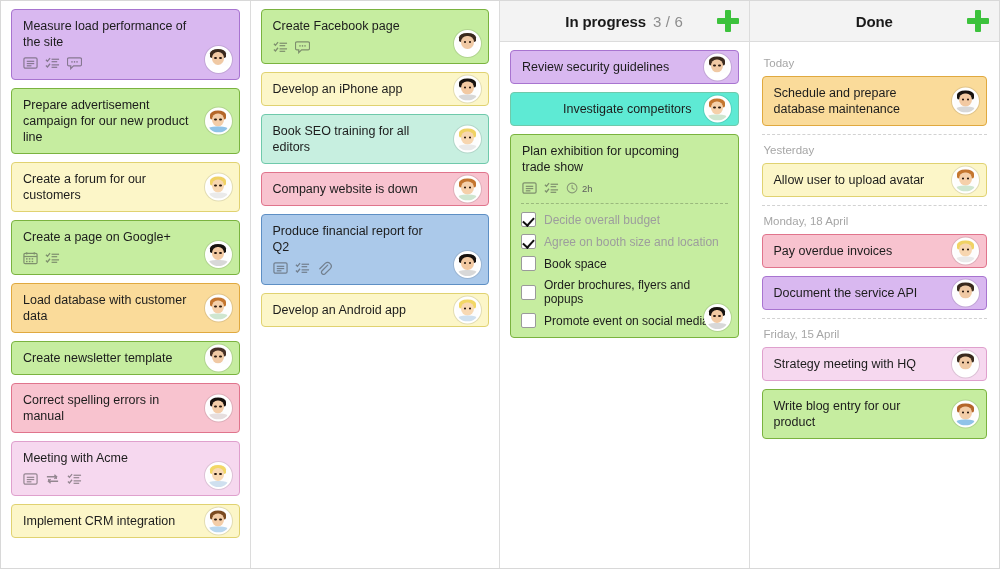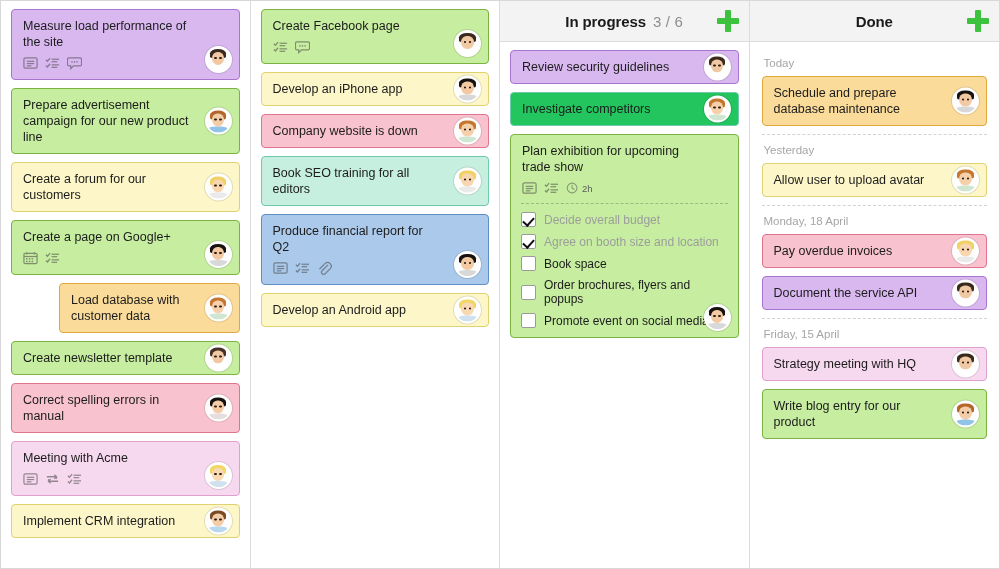--- a/index.html
+++ b/index.html
@@ -280,21 +280,21 @@
           <div class="avatar" title="assignee">
             <div class="face">
               <div class="hair" style="background:#17120f"></div>
               <div class="skin" style="background:#f2c9a2"></div>
               <div class="eye l"></div>
               <div class="eye r"></div>
               <div class="body-s" style="background:#d8d8d8"></div>
             </div>
           </div>
         </div>
-        <div class="card single" style="background: rgb(250, 219, 154); border-color: rgb(224, 169, 63); margin-left: 48px;">
+        <div class="card single" style="background: rgb(250, 219, 154); border-color: rgb(224, 169, 63);">
           <div class="card-title">Load database with customer data</div>
           <div class="avatar" title="assignee">
             <div class="face">
               <div class="hair" style="background:#c4762f"></div>
               <div class="skin" style="background:#f5d0aa"></div>
               <div class="eye l"></div>
               <div class="eye r"></div>
               <div class="body-s" style="background:#cfe6d0"></div>
             </div>
           </div>
@@ -416,41 +416,41 @@
           <div class="avatar" title="assignee">
             <div class="face">
               <div class="hair" style="background:#17120f"></div>
               <div class="skin" style="background:#f2c9a2"></div>
               <div class="eye l"></div>
               <div class="eye r"></div>
               <div class="body-s" style="background:#d8d8d8"></div>
             </div>
           </div>
         </div>
+        <div class="card single" style="background: rgb(199, 239, 224); border-color: rgb(111, 201, 171);">
+          <div class="card-title">Book SEO training for all editors</div>
+          <div class="avatar" title="assignee">
+            <div class="face">
+              <div class="hair" style="background:#f0d264"></div>
+              <div class="skin" style="background:#f7d6b0"></div>
+              <div class="eye l"></div>
+              <div class="eye r"></div>
+              <div class="body-s" style="background:#eaeaea"></div>
+            </div>
+          </div>
+        </div>
         <div class="card single" style="background: rgb(248, 195, 207); border-color: rgb(224, 116, 140);">
           <div class="card-title">Company website is down</div>
           <div class="avatar" title="assignee">
             <div class="face">
               <div class="hair" style="background:#c4762f"></div>
               <div class="skin" style="background:#f5d0aa"></div>
               <div class="eye l"></div>
               <div class="eye r"></div>
               <div class="body-s" style="background:#cfe6d0"></div>
-            </div>
-          </div>
-        </div>
-        <div class="card single" style="background: rgb(199, 239, 224); border-color: rgb(111, 201, 171);">
-          <div class="card-title">Book SEO training for all editors</div>
-          <div class="avatar" title="assignee">
-            <div class="face">
-              <div class="hair" style="background:#f0d264"></div>
-              <div class="skin" style="background:#f7d6b0"></div>
-              <div class="eye l"></div>
-              <div class="eye r"></div>
-              <div class="body-s" style="background:#eaeaea"></div>
             </div>
           </div>
         </div>
         <div class="card" style="background: rgb(171, 201, 234); border-color: rgb(94, 143, 196);">
           <div class="card-title">Produce financial report for Q2</div>
           <div class="card-icons">
             <span>
               <svg class="ic" viewBox="0 0 16 14">
                 <rect x="1" y="1.5" width="14" height="11" rx="1.5" fill="none" stroke="#444" stroke-width="1.3"></rect>
                 <line x1="4" y1="5.2" x2="12" y2="5.2" stroke="#444" stroke-width="1.3"></line>
@@ -510,21 +510,21 @@
           <div class="avatar" title="assignee">
             <div class="face">
               <div class="hair" style="background:#3a2a1e"></div>
               <div class="skin" style="background:#f0c9a4"></div>
               <div class="eye l"></div>
               <div class="eye r"></div>
               <div class="body-s" style="background:#ffffff"></div>
             </div>
           </div>
         </div>
-        <div class="card single" style="background: #22c55e; border-color: rgb(111, 201, 171);">
+        <div class="card single" style="background: #5eead4; border-color: rgb(111, 201, 171); text-align: right;">
           <div class="card-title">Investigate competitors</div>
           <div class="avatar" title="assignee">
             <div class="face">
               <div class="hair" style="background:#c4762f"></div>
               <div class="skin" style="background:#f5d0aa"></div>
               <div class="eye l"></div>
               <div class="eye r"></div>
               <div class="body-s" style="background:#cfe6d0"></div>
             </div>
           </div>

